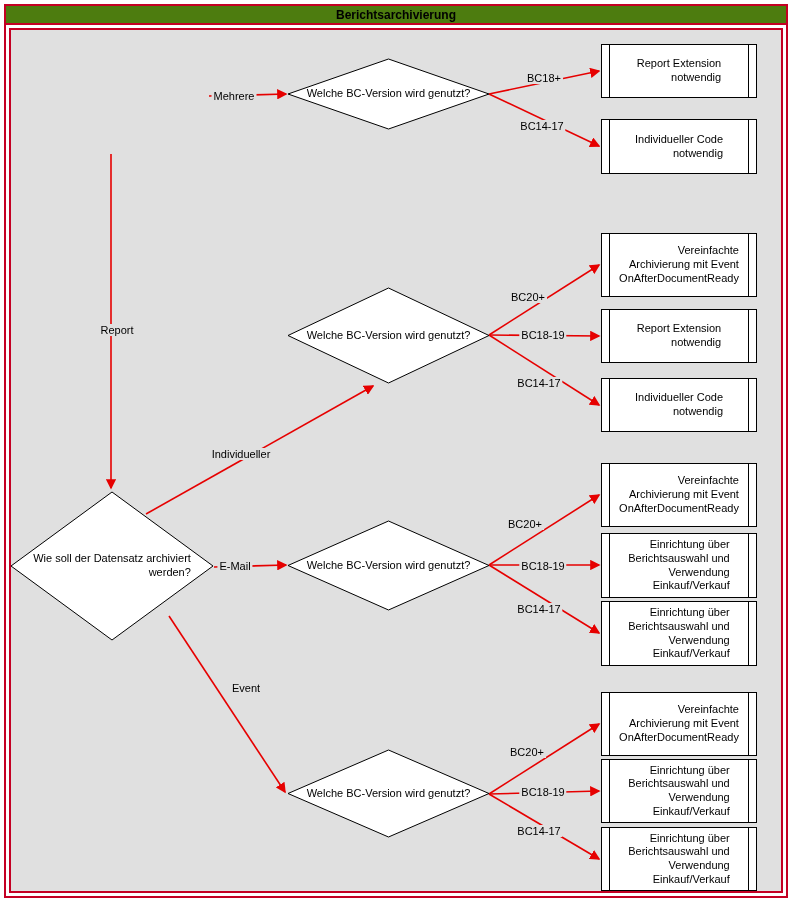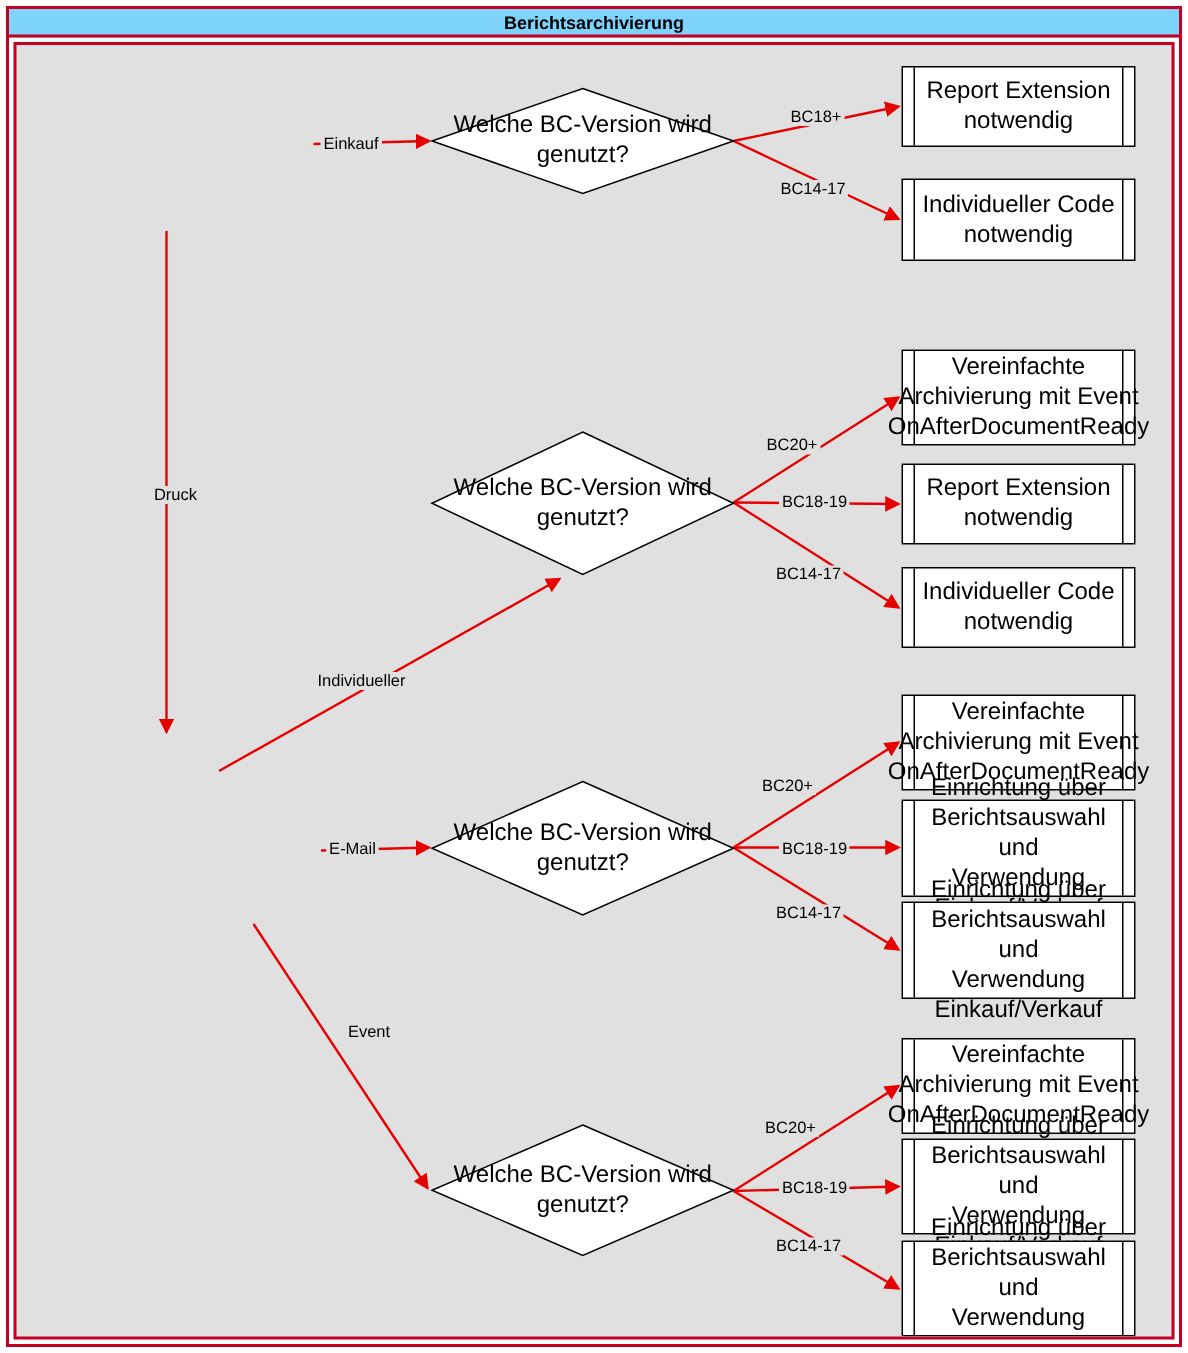--- a/index.html
+++ b/index.html
@@ -13,21 +13,21 @@
     position: absolute; left: 4px; top: 4px;
     width: 784px; height: 894px;
     border: 2px solid var(--frame-red, #c40023);
     background: #ffffff;
   }
   .title-bar {
     height: 19px;
     display: flex; align-items: center; justify-content: center;
     font-size: 12px; font-weight: bold; color: #000;
     border-bottom: 2px solid var(--frame-red, #c40023);
-    background: #7dd3fc;
+    background: #4d7c0f;
   }
   .canvas {
     position: absolute; left: 3px; top: 22px; right: 3px; bottom: 3px;
     border: 2px solid var(--frame-red, #c40023);
     background: var(--canvas-bg, #e0e0e0);
     overflow: hidden;
   }
   .edges { position: absolute; left: 0; top: 0; }
   line.edge { stroke: var(--arrow-red, #e60000); stroke-width: 1.6; }
   .arrowhead { fill: var(--arrow-red, #e60000); }
@@ -35,22 +35,22 @@
   .node { position: absolute; }
   .diamond .shape { position: absolute; left: 0; top: 0; width: 100%; height: 100%; overflow: visible; }
   .diamond polygon {
     fill: var(--node-fill, #ffffff);
     stroke: var(--node-stroke, #000000);
     stroke-width: 1; vector-effect: non-scaling-stroke;
   }
   .node-label {
     position: absolute; inset: 0;
     display: flex; align-items: center; justify-content: center;
-    text-align: center;
-    font-size: 16px; line-height: 1.25; color: #000;
+    text-align: right;
+    font-size: 11px; line-height: 1.25; color: #000;
     white-space: pre-line;
     padding: 2px 12px;
   }
   .outcome {
     background: var(--node-fill, #ffffff);
     border: 1px solid var(--node-stroke, #000000);
   }
   .outcome::before, .outcome::after {
     content: ""; position: absolute; top: 0; bottom: 0; width: 1px;
     background: var(--node-stroke, #000000);
@@ -106,20 +106,27 @@
           <polygon points="50,0 100,50 50,100 0,50"></polygon>
         </svg>
       <div class="node-label">Welche BC-Version wird genutzt?</div>
     </div>
     <div class="node diamond" style="left:277px;top:258px;width:201px;height:95px">
       <svg class="shape" viewBox="0 0 100 100" preserveAspectRatio="none">
           <polygon points="50,0 100,50 50,100 0,50"></polygon>
         </svg>
       <div class="node-label">Welche BC-Version wird genutzt?</div>
     </div>
+    <div class="node diamond" style="left:0px;top:462px;width:202px;height:148px">
+      <svg class="shape" viewBox="0 0 100 100" preserveAspectRatio="none">
+          <polygon points="50,0 100,50 50,100 0,50"></polygon>
+        </svg>
+      <div class="node-label">Wie soll der Datensatz archiviert
+werden?</div>
+    </div>
     <div class="node diamond" style="left:277px;top:491px;width:201px;height:89px">
       <svg class="shape" viewBox="0 0 100 100" preserveAspectRatio="none">
           <polygon points="50,0 100,50 50,100 0,50"></polygon>
         </svg>
       <div class="node-label">Welche BC-Version wird genutzt?</div>
     </div>
     <div class="node diamond" style="left:277px;top:720px;width:201px;height:87px">
       <svg class="shape" viewBox="0 0 100 100" preserveAspectRatio="none">
           <polygon points="50,0 100,50 50,100 0,50"></polygon>
         </svg>
@@ -175,24 +182,24 @@
 Verwendung
 Einkauf/Verkauf</div>
     </div>
     <div class="node outcome" style="left:590px;top:797px;width:156px;height:64px">
       <div class="node-label">Einrichtung über
 Berichtsauswahl und
 Verwendung
 Einkauf/Verkauf</div>
     </div>
 
-    <div class="edge-label" style="left:223px;top:66px">Einkauf</div>
+    <div class="edge-label" style="left:223px;top:66px">Mehrere</div>
     <div class="edge-label" style="left:533px;top:48px">BC18+</div>
     <div class="edge-label" style="left:531px;top:96px">BC14-17</div>
-    <div class="edge-label" style="left:106px;top:300px">Druck</div>
+    <div class="edge-label" style="left:106px;top:300px">Report</div>
     <div class="edge-label" style="left:230px;top:424px">Individueller</div>
     <div class="edge-label" style="left:517px;top:267px">BC20+</div>
     <div class="edge-label" style="left:532px;top:305px">BC18-19</div>
     <div class="edge-label" style="left:528px;top:353px">BC14-17</div>
     <div class="edge-label" style="left:224px;top:536px">E-Mail</div>
     <div class="edge-label" style="left:514px;top:494px">BC20+</div>
     <div class="edge-label" style="left:532px;top:536px">BC18-19</div>
     <div class="edge-label" style="left:528px;top:579px">BC14-17</div>
     <div class="edge-label" style="left:235px;top:658px">Event</div>
     <div class="edge-label" style="left:516px;top:722px">BC20+</div>

